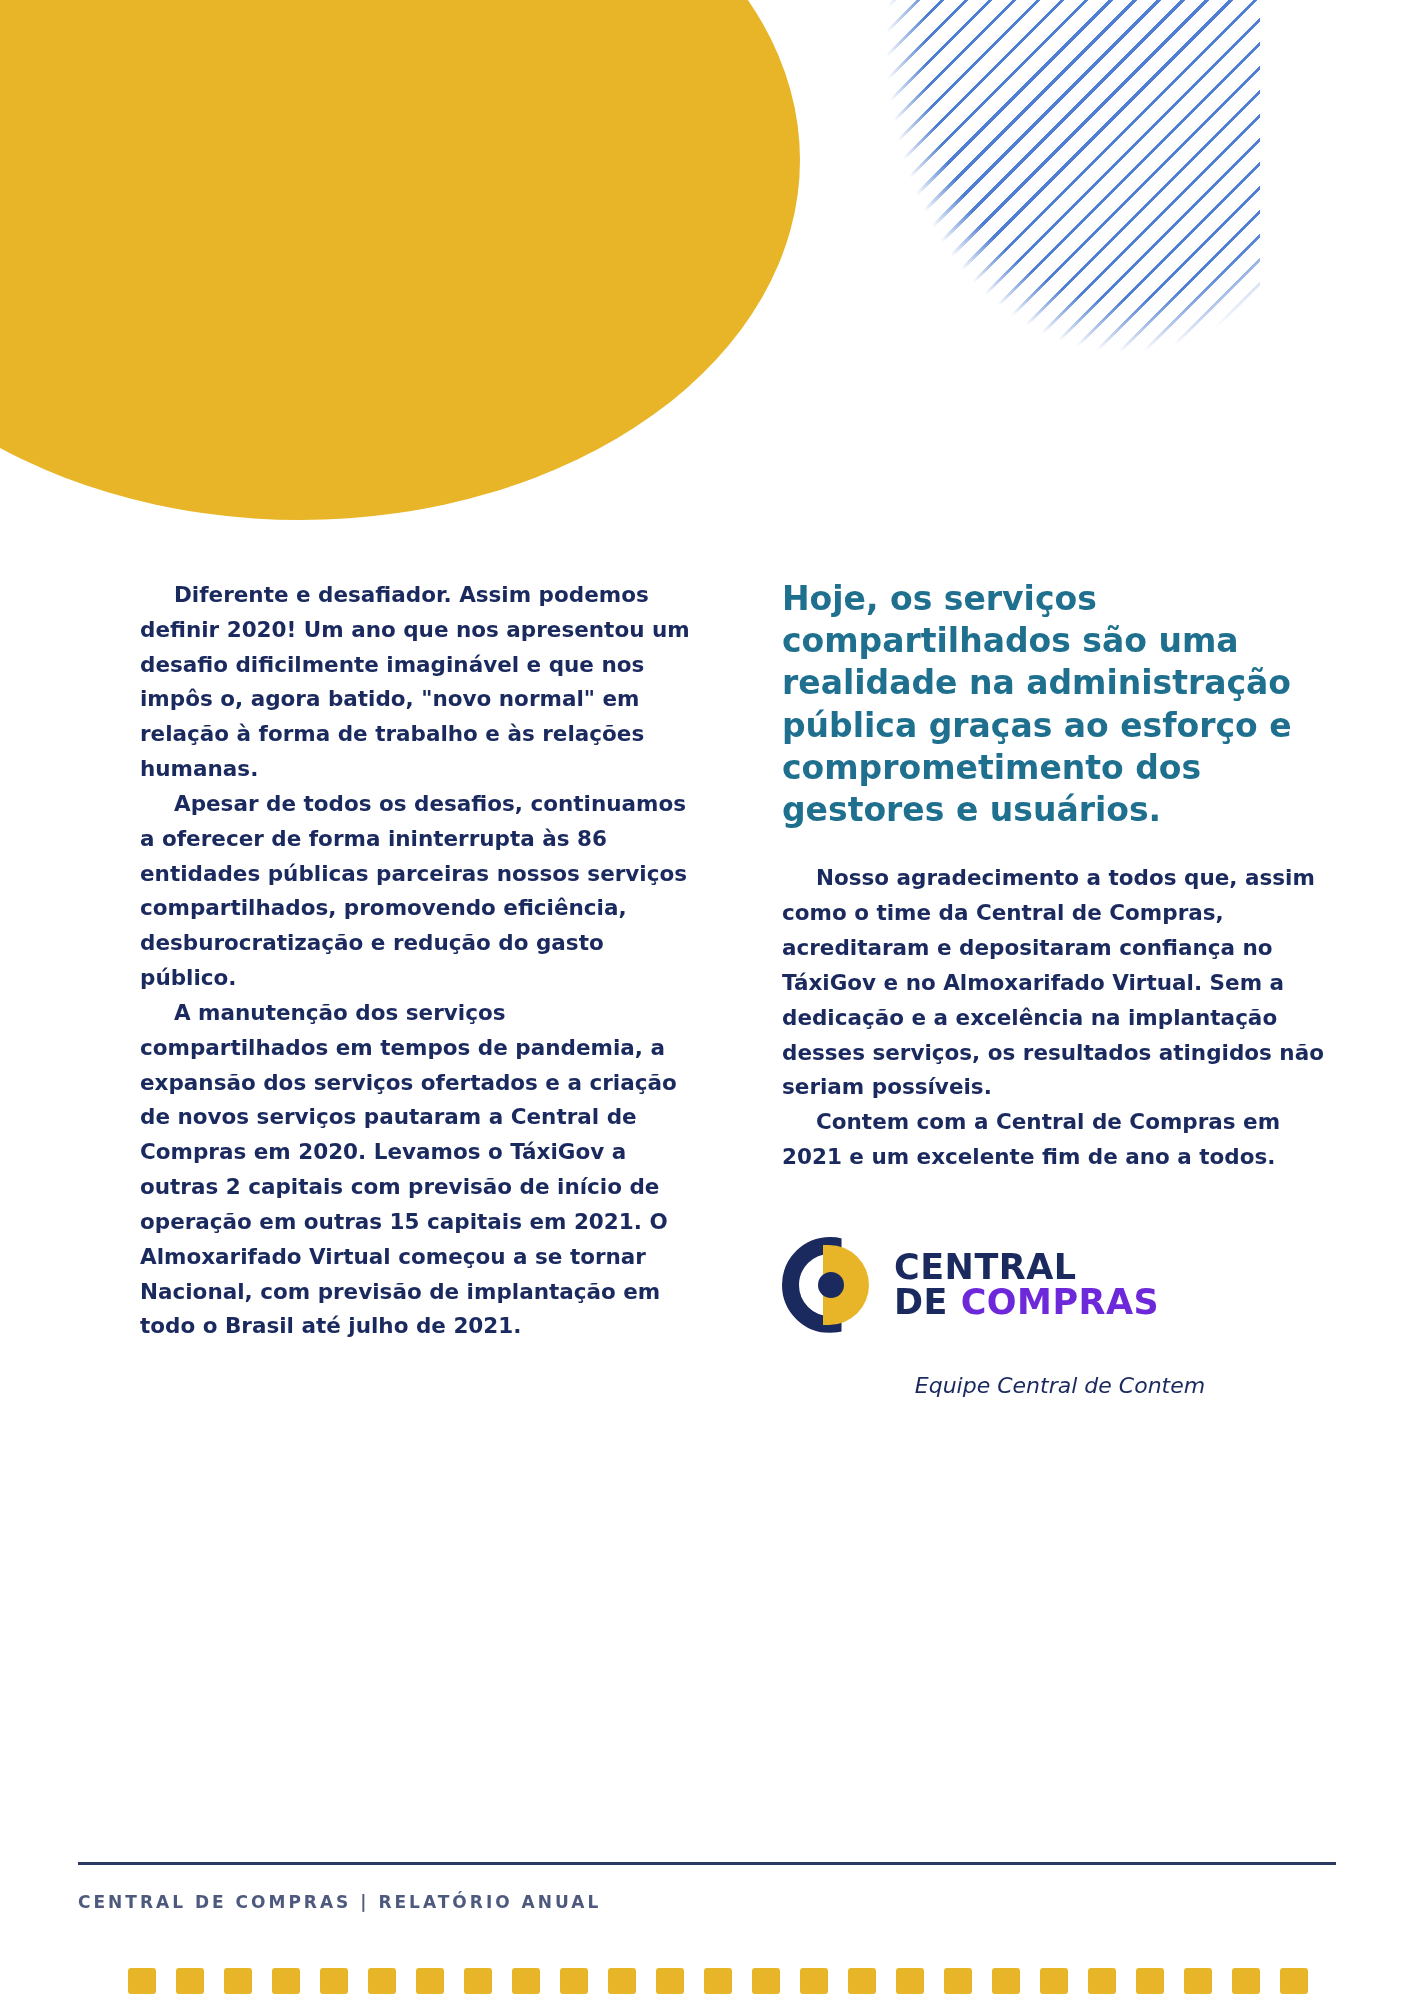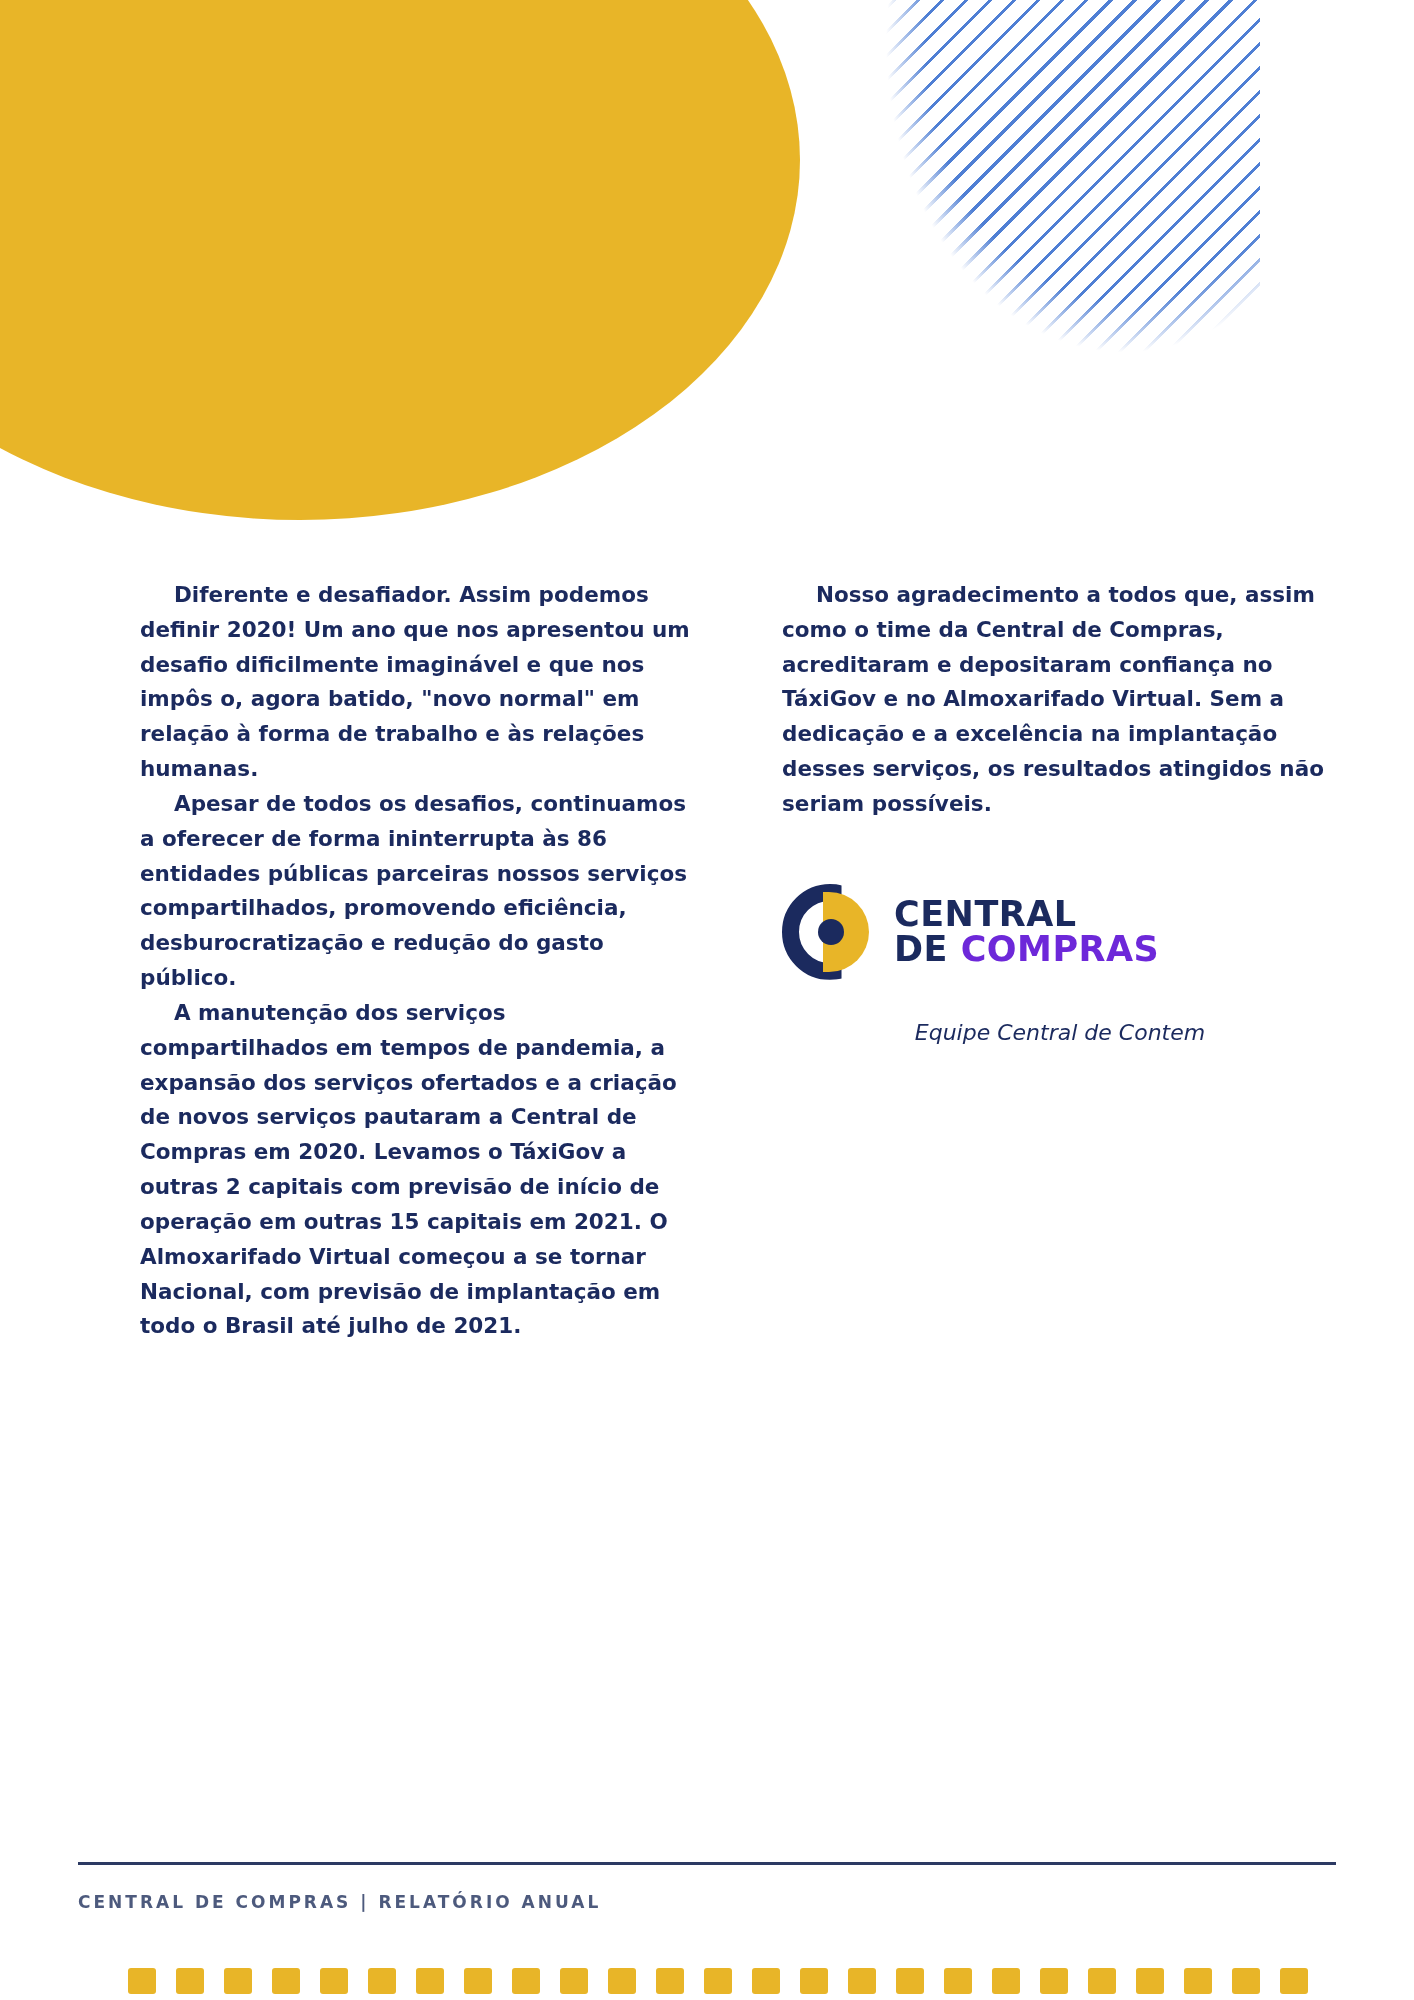--- a/index.html
+++ b/index.html
@@ -221,21 +221,23 @@
 
 <div class="columns">
 
   <div class="col col-left">
     <p>Diferente e desafiador. Assim podemos definir 2020! Um ano que nos apresentou um desafio dificilmente imaginável e que nos impôs o, agora batido, "novo normal" em relação à forma de trabalho e às relações humanas.</p>
     <p>Apesar de todos os desafios, continuamos a oferecer de forma ininterrupta às 86 entidades públicas parceiras nossos serviços compartilhados, promovendo eficiência, desburocratização e redução do gasto público.</p>
     <p>A manutenção dos serviços compartilhados em tempos de pandemia, a expansão dos serviços ofertados e a criação de novos serviços pautaram a Central de Compras em 2020. Levamos o TáxiGov a outras 2 capitais com previsão de início de operação em outras 15 capitais em 2021. O Almoxarifado Virtual começou a se tornar Nacional, com previsão de implantação em todo o Brasil até julho de 2021.</p>
   </div>
 
   <div class="col col-right">
+    <p class="lead">Hoje, os serviços compartilhados são uma realidade na administração pública graças ao esforço e comprometimento dos gestores e usuários.</p>
     <p class="body">Nosso agradecimento a todos que, assim como o time da Central de Compras, acreditaram e depositaram confiança no TáxiGov e no Almoxarifado Virtual. Sem a dedicação e a excelência na implantação desses serviços, os resultados atingidos não seriam possíveis.</p>
+    <p class="body">Contem com a Central de Compras em 2021 e um excelente fim de ano a todos.</p>
 
     <div class="logo-block">
       <div class="logo-mark">
         <div class="ring"></div>
         <div class="wedge"></div>
         <div class="dot"></div>
       </div>
       <div class="logo-text">
         <div class="l1">CENTRAL</div>
         <div class="l2"><span>DE </span><span class="hl">COMPRAS</span></div>

